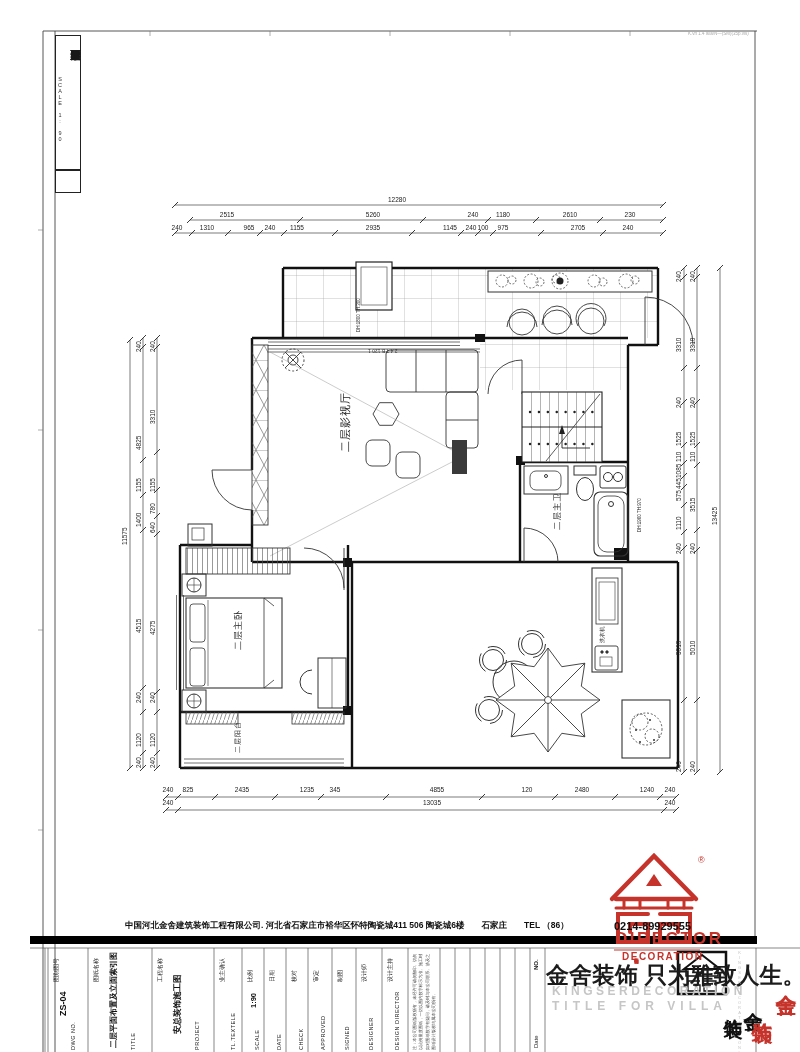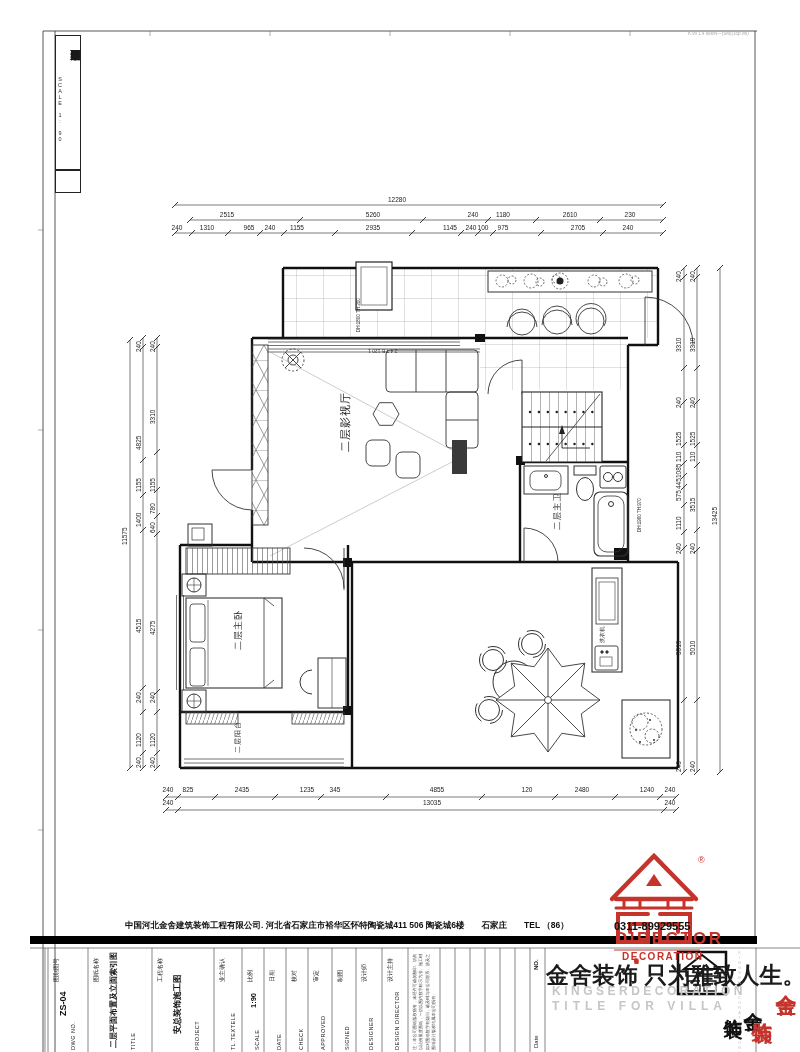--- a/index.html
+++ b/index.html
@@ -317,21 +317,21 @@
   <span class="plabel" style="left:338px;top:452px;font-size:11px;">二层影视厅</span>
   <span class="plabel" style="left:232px;top:650px;font-size:9px;">二层主卧</span>
   <span class="plabel" style="left:552px;top:530px;font-size:8.5px;">二层主卫</span>
   <span class="plabel" style="left:233px;top:753px;font-size:7px;">二层阳台</span>
   <span class="plabel" style="left:599px;top:643px;font-size:5.5px;letter-spacing:0;">洗衣机</span>
   <span class="plabel" style="left:356px;top:332px;font-size:4.5px;letter-spacing:0;">DH:1800 TH:300</span>
   <span class="plabel" style="left:637px;top:532px;font-size:4.5px;letter-spacing:0;">DH:1960 TH:970</span>
   <span class="flip" style="left:368px;top:348px;font-size:5px;color:#333;">2.4 T.B.120 1</span>
 
   <span style="left:88px;top:920px;font-size:8.5px;font-weight:bold;color:#111;margin-left:37px;">中国河北金舍建筑装饰工程有限公司. 河北省石家庄市裕华区怀特陶瓷城411 506 陶瓷城6楼　　石家庄　　TEL （86）</span>
-  <span style="left:614px;top:920px;font-size:11px;font-weight:bold;color:#111;">0311-89929555</span>
+  <span style="left:614px;top:920px;font-size:11px;font-weight:bold;color:#111;">0214-89929555</span>
   <span style="left:615px;top:929px;font-size:17px;font-weight:bold;letter-spacing:2.5px;color:#c5332b;">DIRECTOR</span>
   <span style="left:622px;top:951px;font-size:10px;font-weight:bold;letter-spacing:1.5px;color:#c5332b;">DECORATION</span>
   <span style="left:698px;top:855px;font-size:9px;color:#c5332b;">®</span>
 
   <div>
     <span class="tb-cn" style="left:52px;top:982px">图别图号</span>
     <span class="tb-val" style="left:58px;top:1016px;font-size:9px">ZS-04</span>
     <span class="tb-en" style="left:70px;top:1050px">DWG NO.</span>
     <span class="tb-cn" style="left:92px;top:982px">图纸名称</span>
     <span class="tb-val" style="left:108px;top:1048px;font-size:8px">二层平面布置及立面索引图</span>

